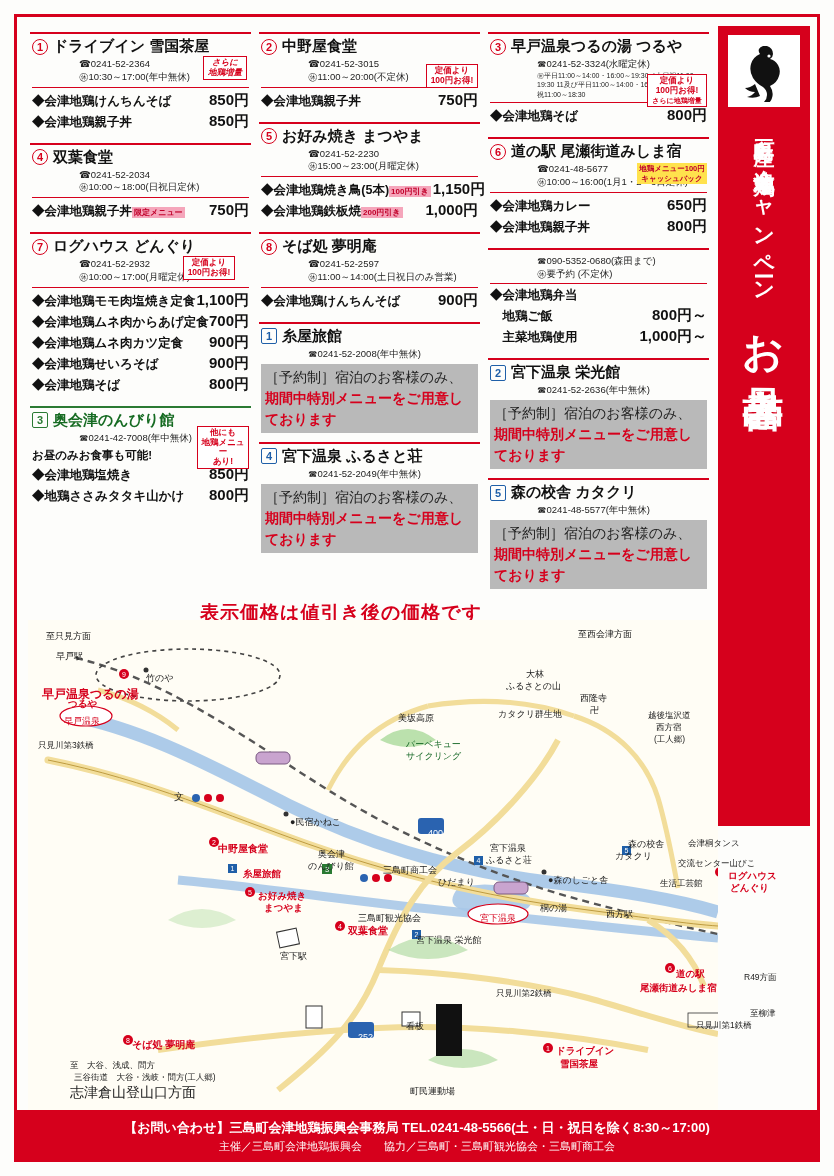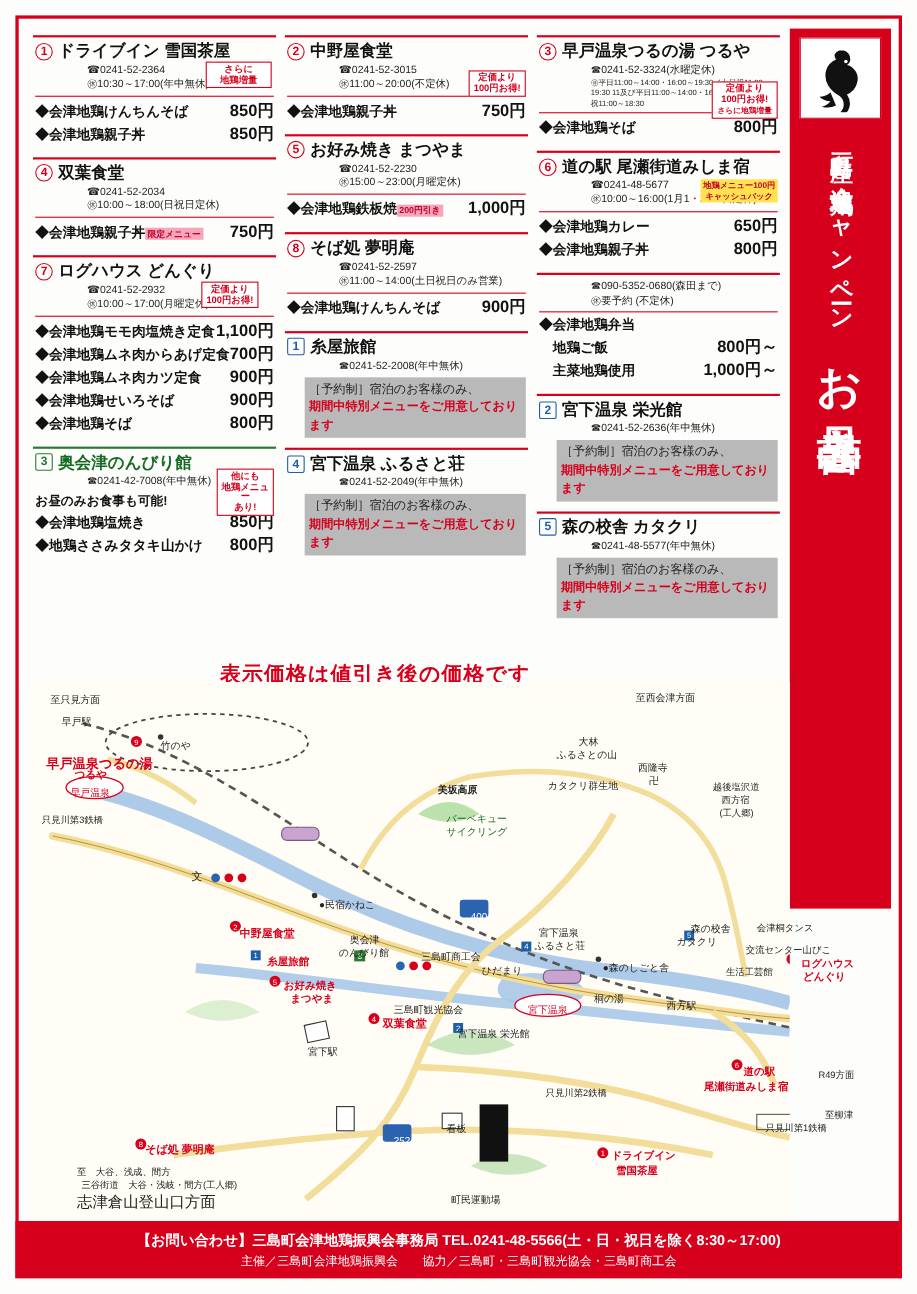--- a/index.html
+++ b/index.html
@@ -123,25 +123,24 @@
   
   .lodge {
     border-top:2px solid #d6001c;
     padding:3px 2px 4px 2px;
     margin-bottom:5px;
   }
   .lodge .num { border-color:#1f5fa8; color:#1f5fa8; border-radius:2px; }
   .grayband {
     background:#b9b9b9;
     color:#222;
-    font-size:11px;
+    font-size:14px;
     padding:3px 4px;
     line-height:1.5;
     margin-top:3px;
-    margin-left:16px;
   }
   .grayband .hl { color:#d6001c; font-weight:bold; }
   
   .notice {
     position:absolute;
     left:200px; top:600px;
     font-size:19px; font-weight:bold; color:#d6001c;
     letter-spacing:1px;
   }
   
@@ -189,21 +188,21 @@
 
         <div class="card">
           <div class="card-head">
             <span class="num">1</span>
             <span class="shop">ドライブイン 雪国茶屋</span>
           </div>
           <div class="tel">
             <div>☎0241-52-2364</div>
             <div>㊡10:30～17:00(年中無休)</div>
           </div>
-          <div class="badge" style="right:4px; top:22px; width:60px;">さらに<br>地鶏増量</div>
+          <div class="badge" style="right:4px; top:22px; width:44px;font-style:italic;">さらに<br>地鶏増量</div>
           <div class="rule"></div>
           <div class="item">
             <span class="nm">◆会津地鶏けんちんそば</span>
               <span class="dots"></span>
               <span class="pr">850円</span>
           </div>
           <div class="item">
             <span class="nm">◆会津地鶏親子丼</span>
               <span class="dots"></span>
               <span class="pr">850円</span>
@@ -312,20 +311,26 @@
         <div class="card">
           <div class="card-head">
             <span class="num">5</span>
             <span class="shop">お好み焼き まつやま</span>
           </div>
           <div class="tel">
             <div>☎0241-52-2230</div>
             <div>㊡15:00～23:00(月曜定休)</div>
           </div>
           <div class="rule"></div>
+          <div class="item">
+            <span class="nm">◆会津地鶏焼き鳥(5本)</span>
+            <span class="tag-pink">100円引き</span>
+            <span class="dots"></span>
+              <span class="pr">1,150円</span>
+          </div>
           <div class="item">
             <span class="nm">◆会津地鶏鉄板焼</span>
             <span class="tag-pink">200円引き</span>
             <span class="dots"></span>
               <span class="pr">1,000円</span>
           </div>
         </div>
 
         <div class="card">
           <div class="card-head">
@@ -573,21 +578,21 @@
     </svg>
     <div id="map-labels" style="position:absolute; inset:0;">
         <div style="position: absolute; left: 18px; top: 10px; font-size: 9px; color: rgb(34, 34, 34); font-weight: normal; white-space: nowrap;">至只見方面</div>
         <div style="position: absolute; left: 28px; top: 30px; font-size: 9px; color: rgb(34, 34, 34); font-weight: normal; white-space: nowrap;">早戸駅</div>
         <div style="position: absolute; left: 118px; top: 52px; font-size: 9px; color: rgb(34, 34, 34); font-weight: normal; white-space: nowrap;">竹のや</div>
         <div style="position: absolute; left: 14px; top: 66px; font-size: 12px; color: rgb(214, 0, 28); font-weight: bold; white-space: nowrap;">早戸温泉つるの湯</div>
         <div style="position: absolute; left: 40px; top: 78px; font-size: 9.5px; color: rgb(214, 0, 28); font-weight: bold; white-space: nowrap;">つるや</div>
         <div style="position: absolute; left: 36px; top: 95px; font-size: 9px; color: rgb(214, 0, 28); font-weight: normal; white-space: nowrap;">早戸温泉</div>
         <div style="position: absolute; left: 10px; top: 120px; font-size: 8.5px; color: rgb(34, 34, 34); font-weight: normal; white-space: nowrap;">只見川第3鉄橋</div>
         <div style="position: absolute; left: 146px; top: 170px; font-size: 10px; color: rgb(34, 34, 34); font-weight: normal; white-space: nowrap;">文</div>
-        <div style="position: absolute; left: 370px; top: 92px; font-size: 9px; color: rgb(34, 34, 34); font-weight: bold; white-space: nowrap;">美坂高原</div>
+        <div style="position: absolute; left: 370px; top: 92px; font-size: 9px; color: rgb(34, 34, 34); font-weight: normal; white-space: nowrap;">美坂高原</div>
         <div style="position: absolute; left: 378px; top: 118px; font-size: 9px; color: rgb(26, 107, 42); font-weight: normal; white-space: nowrap;">バーベキュー</div>
         <div style="position: absolute; left: 378px; top: 130px; font-size: 9px; color: rgb(26, 107, 42); font-weight: normal; white-space: nowrap;">サイクリング</div>
         <div style="position: absolute; left: 498px; top: 48px; font-size: 9px; color: rgb(34, 34, 34); font-weight: normal; white-space: nowrap;">大林</div>
         <div style="position: absolute; left: 478px; top: 60px; font-size: 9px; color: rgb(34, 34, 34); font-weight: normal; white-space: nowrap;">ふるさとの山</div>
         <div style="position: absolute; left: 470px; top: 88px; font-size: 9px; color: rgb(34, 34, 34); font-weight: normal; white-space: nowrap;">カタクリ群生地</div>
         <div style="position: absolute; left: 552px; top: 72px; font-size: 9px; color: rgb(34, 34, 34); font-weight: normal; white-space: nowrap;">西隆寺</div>
         <div style="position: absolute; left: 562px; top: 84px; font-size: 9px; color: rgb(34, 34, 34); font-weight: normal; white-space: nowrap;">卍</div>
         <div style="position: absolute; left: 620px; top: 90px; font-size: 8.5px; color: rgb(34, 34, 34); font-weight: normal; white-space: nowrap;">越後塩沢道</div>
         <div style="position: absolute; left: 628px; top: 102px; font-size: 8.5px; color: rgb(34, 34, 34); font-weight: normal; white-space: nowrap;">西方宿</div>
         <div style="position: absolute; left: 626px; top: 114px; font-size: 8.5px; color: rgb(34, 34, 34); font-weight: normal; white-space: nowrap;">(工人郷)</div>

